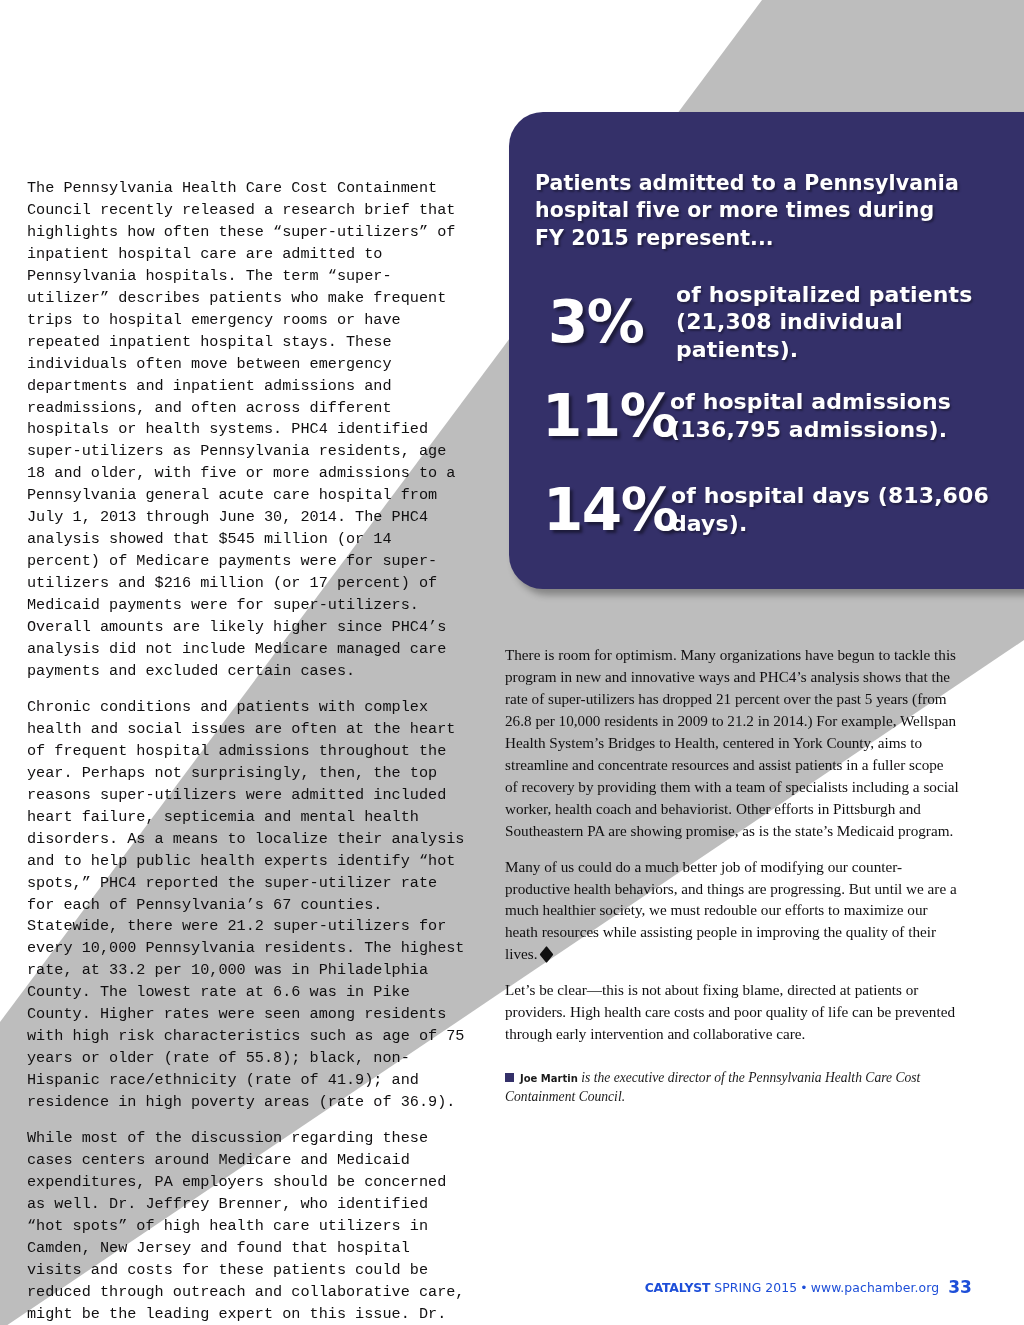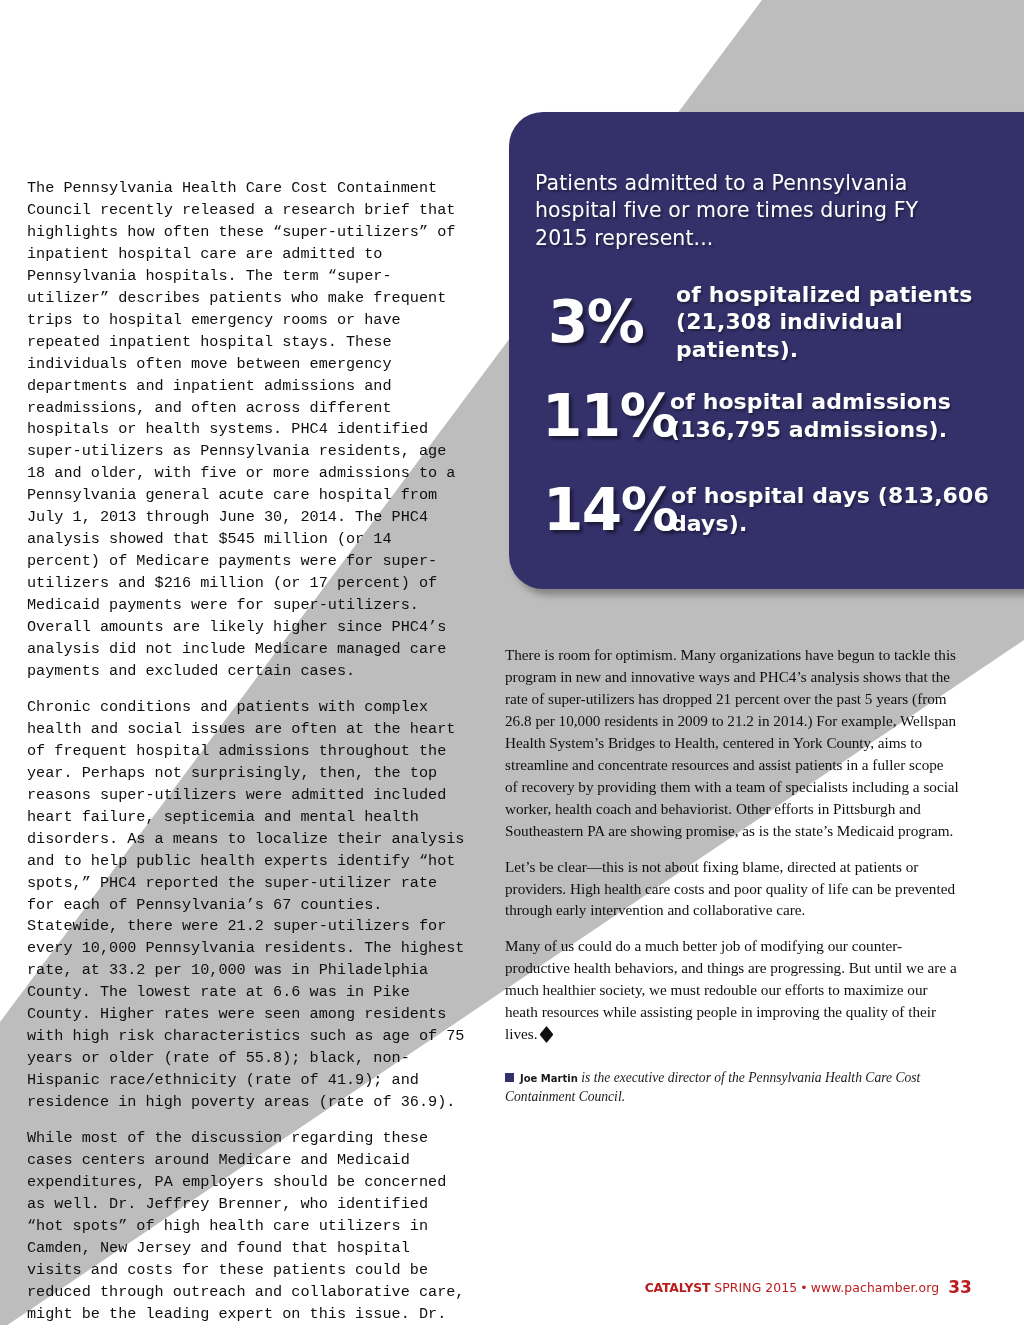--- a/index.html
+++ b/index.html
@@ -41,21 +41,21 @@
     border-radius: 34px;
     z-index: 2;
     box-shadow: 5px 6px 7px rgba(0,0,0,0.30);
     font-family: "DejaVu Sans", sans-serif;
     color: #ffffff;
     box-sizing: border-box;
     padding: 58px 0 0 26px;
   }
   .stat-heading {
     font-size: 20.5px;
-    font-weight: normal;
+    font-weight: bold;
     line-height: 1.33;
     letter-spacing: 0.1px;
     width: 430px;
     text-shadow: 2px 2px 2px rgba(0,0,0,0.35);
   }
   .stat-rows {
     margin-top: 27px;
   }
   .stat-row {
     display: flex;
@@ -141,21 +141,21 @@
   }
 
   
   .footer {
     position: absolute;
     right: 52px;
     bottom: 28px;
     z-index: 3;
     font-family: "DejaVu Sans", sans-serif;
     font-size: 12.4px;
-    color: #b91c1c;
+    color: #1d4ed8;
     letter-spacing: 0.1px;
     white-space: nowrap;
   }
   .footer .brand  { font-weight: bold; letter-spacing: -0.2px; }
   .footer .issue  { font-weight: normal; }
   .footer .bullet { margin: 0 3px; }
   .footer .site   { font-weight: normal; }
   .footer .pageno {
     font-weight: bold;
     font-size: 17px;
@@ -198,22 +198,22 @@
   </div>
 
   <div class="col" id="col-left">
     <p>The Pennsylvania Health Care Cost Containment Council recently released a research brief that highlights how often these “super-utilizers” of inpatient hospital care are admitted to Pennsylvania hospitals. The term “super-utilizer” describes patients who make frequent trips to hospital emergency rooms or have repeated inpatient hospital stays. These individuals often move between emergency departments and inpatient admissions and readmissions, and often across different hospitals or health systems. PHC4 identified super-utilizers as Pennsylvania residents, age 18 and older, with five or more admissions to a Pennsylvania general acute care hospital from July 1, 2013 through June 30, 2014. The PHC4 analysis showed that $545 million (or 14 percent) of Medicare payments were for super-utilizers and $216 million (or 17 percent) of Medicaid payments were for super-utilizers. Overall amounts are likely higher since PHC4’s analysis did not include Medicare managed care payments and excluded certain cases.</p>
     <p>Chronic conditions and patients with complex health and social issues are often at the heart of frequent hospital admissions throughout the year. Perhaps not surprisingly, then, the top reasons super-utilizers were admitted included heart failure, septicemia and mental health disorders. As a means to localize their analysis and to help public health experts identify “hot spots,” PHC4 reported the super-utilizer rate for each of Pennsylvania’s 67 counties. Statewide, there were 21.2 super-utilizers for every 10,000 Pennsylvania residents. The highest rate, at 33.2 per 10,000 was in Philadelphia County. The lowest rate at 6.6 was in Pike County. Higher rates were seen among residents with high risk characteristics such as age of 75 years or older (rate of 55.8); black, non-Hispanic race/ethnicity (rate of 41.9); and residence in high poverty areas (rate of 36.9).</p>
     <p>While most of the discussion regarding these cases centers around Medicare and Medicaid expenditures, PA employers should be concerned as well. Dr. Jeffrey Brenner, who identified “hot spots” of high health care utilizers in Camden, New Jersey and found that hospital visits and costs for these patients could be reduced through outreach and collaborative care, might be the leading expert on this issue. Dr. Brenner often describes a large East Coast hi-tech company with 7,000 employees and dependents. The company is self-insured and contracts directly with providers. They implemented many of the traditional strategies to reduce utilization, such as high-deductible plans and succeeded in cutting rates across every medical category—and their costs went up 10 percent. Why? The increase was driven by continued high utilization by their covered early retirees. Most of these folks were unable to work due to chronic disease or complicated mental health problems. The strategies, for them, were not working. This suggests a much more comprehensive approach to the problem—one where local employers could join with local providers, insurers and community support organizations to make a difference.</p>
   </div>
 
   <div class="col" id="col-right">
     <p>There is room for optimism. Many organizations have begun to tackle this program in new and innovative ways and PHC4’s analysis shows that the rate of super-utilizers has dropped 21 percent over the past 5 years (from 26.8 per 10,000 residents in 2009 to 21.2 in 2014.) For example, Wellspan Health System’s Bridges to Health, centered in York County, aims to streamline and concentrate resources and assist patients in a fuller scope of recovery by providing them with a team of specialists including a social worker, health coach and behaviorist. Other efforts in Pittsburgh and Southeastern PA are showing promise, as is the state’s Medicaid program.</p>
+    <p><span>Many of us could do a much better job of modifying our counter-productive health behaviors, and things are progressing. But until we are a much healthier society, we must redouble our efforts to maximize our heath resources while assisting people in improving the quality of their lives.</span><span class="endmark"></span></p>
     <p>Let’s be clear—this is not about fixing blame, directed at patients or providers. High health care costs and poor quality of life can be prevented through early intervention and collaborative care.</p>
-    <p><span>Many of us could do a much better job of modifying our counter-productive health behaviors, and things are progressing. But until we are a much healthier society, we must redouble our efforts to maximize our heath resources while assisting people in improving the quality of their lives.</span><span class="endmark"></span></p>
   </div>
 
   <div class="byline">
     <span class="sq"></span><span class="author">Joe Martin</span><span> is the executive director of the Pennsylvania Health Care Cost Containment Council.</span>
   </div>
 
   <div class="footer">
     <span class="brand">CATALYST</span><span class="issue"> SPRING 2015</span><span class="bullet">•</span><span class="site">www.pachamber.org</span><span class="pageno">33</span>
   </div>
 

